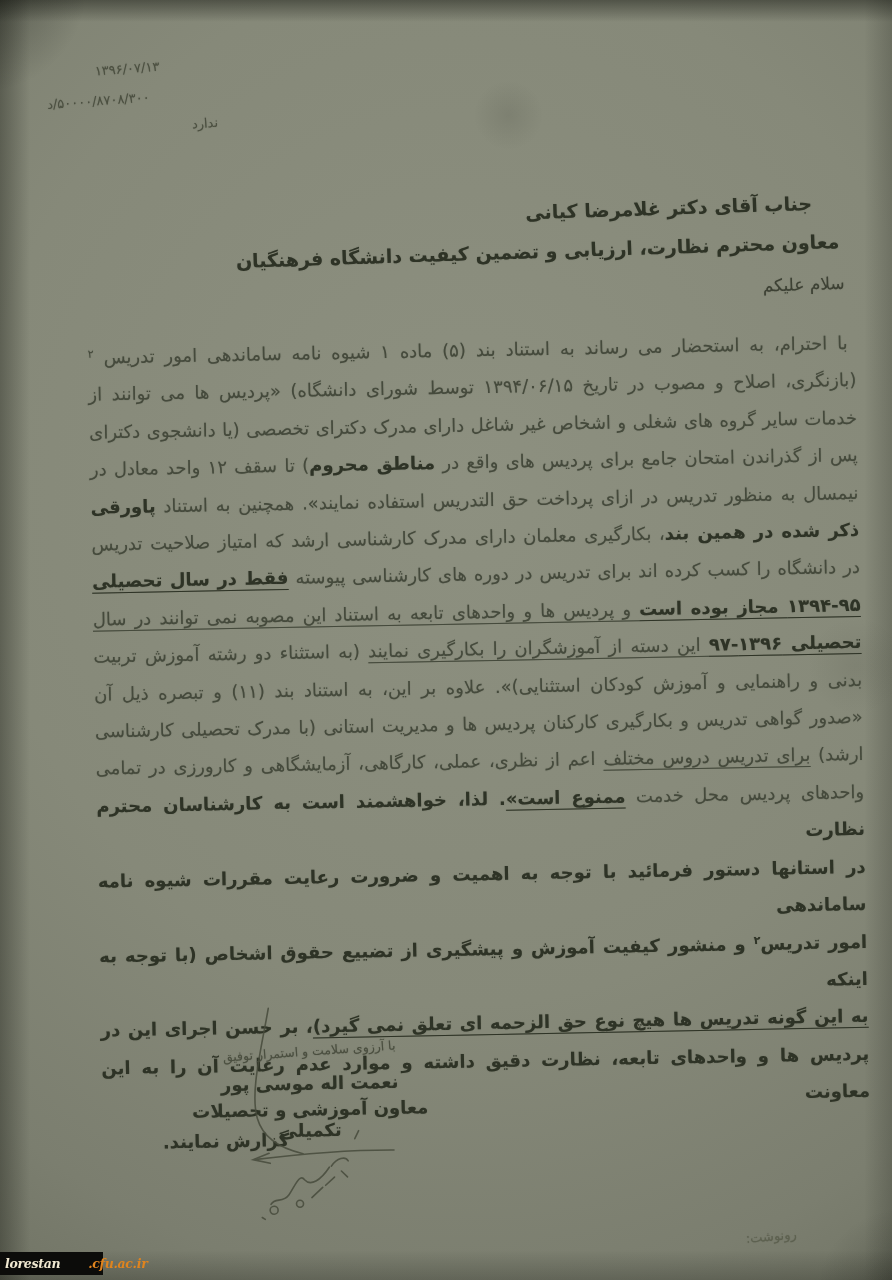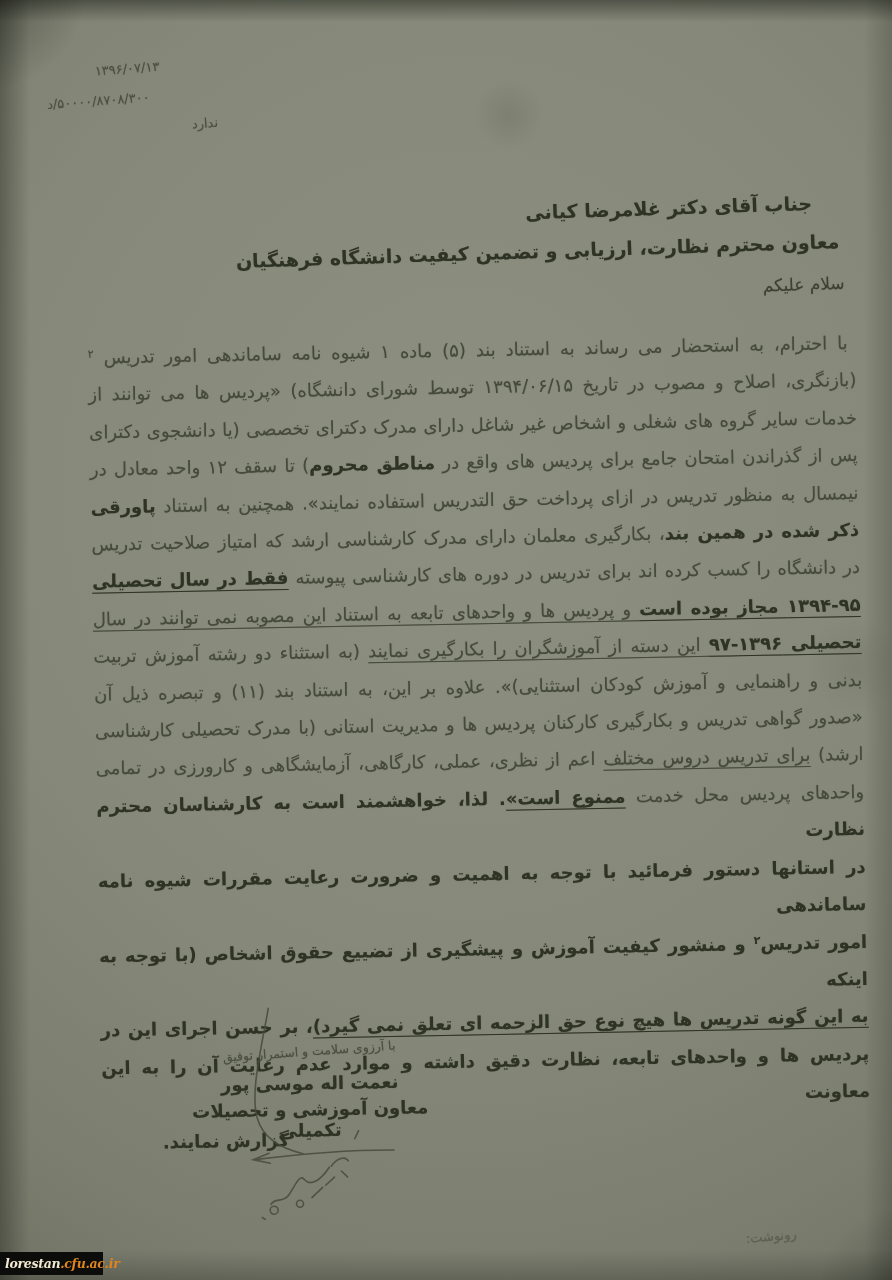--- a/index.html
+++ b/index.html
@@ -46,21 +46,21 @@
   
   .sig{position:absolute;left:155px;top:1040px;width:290px;text-align:center;}
   .sig-wish{font-size:12.5px;color:#4b4f40;transform:rotate(-3deg);}
   .sig-name{font-size:18px;font-weight:bold;color:var(--ink_bold,#2e3326);margin-top:14px;}
   .sig-title{font-size:18px;font-weight:bold;color:var(--ink_bold,#2e3326);margin-top:5px;}
   .sigmark{position:absolute;left:0;top:0;pointer-events:none;}
   
   .copyto{position:absolute;left:733px;top:1234px;font-size:13px;color:#575b49;transform:rotate(-4deg);opacity:.8;}
   
   .watermark{position:absolute;left:0;top:1252px;width:103px;height:23px;background:var(--watermark_bg,#0c0c0a);
-             display:flex;align-items:center;padding-left:5px;box-sizing:border-box;}
+             display:flex;align-items:center;padding-left:5px;box-sizing:border-box;gap:28px;}
   .wm1{font:italic bold 12.5px "DejaVu Serif", serif;color:var(--watermark_name,#f1e9d2);letter-spacing:-.3px;}
   .wm2{font:italic bold 12.5px "DejaVu Serif", serif;color:var(--watermark_domain,#e0841e);letter-spacing:-.3px;}
 </style>
 </head>
 <body>
 
 <div class="photo">
 
   <div class="letter">
 

